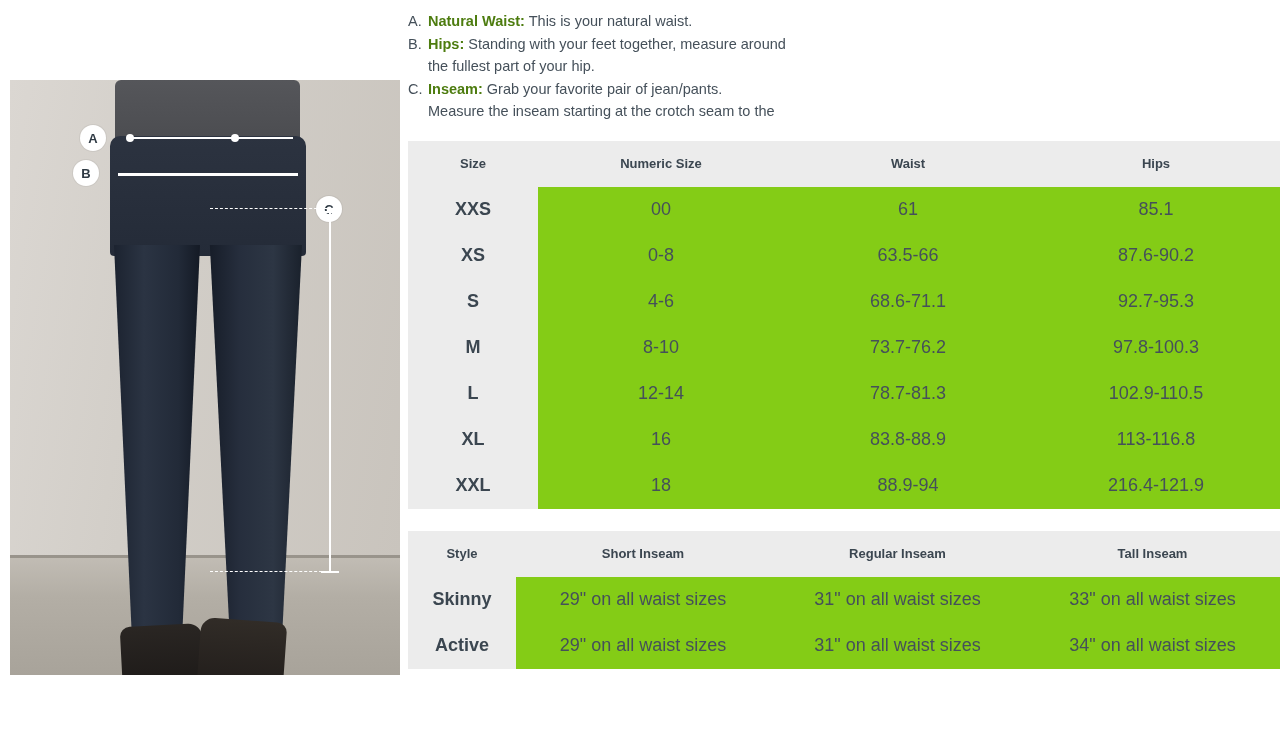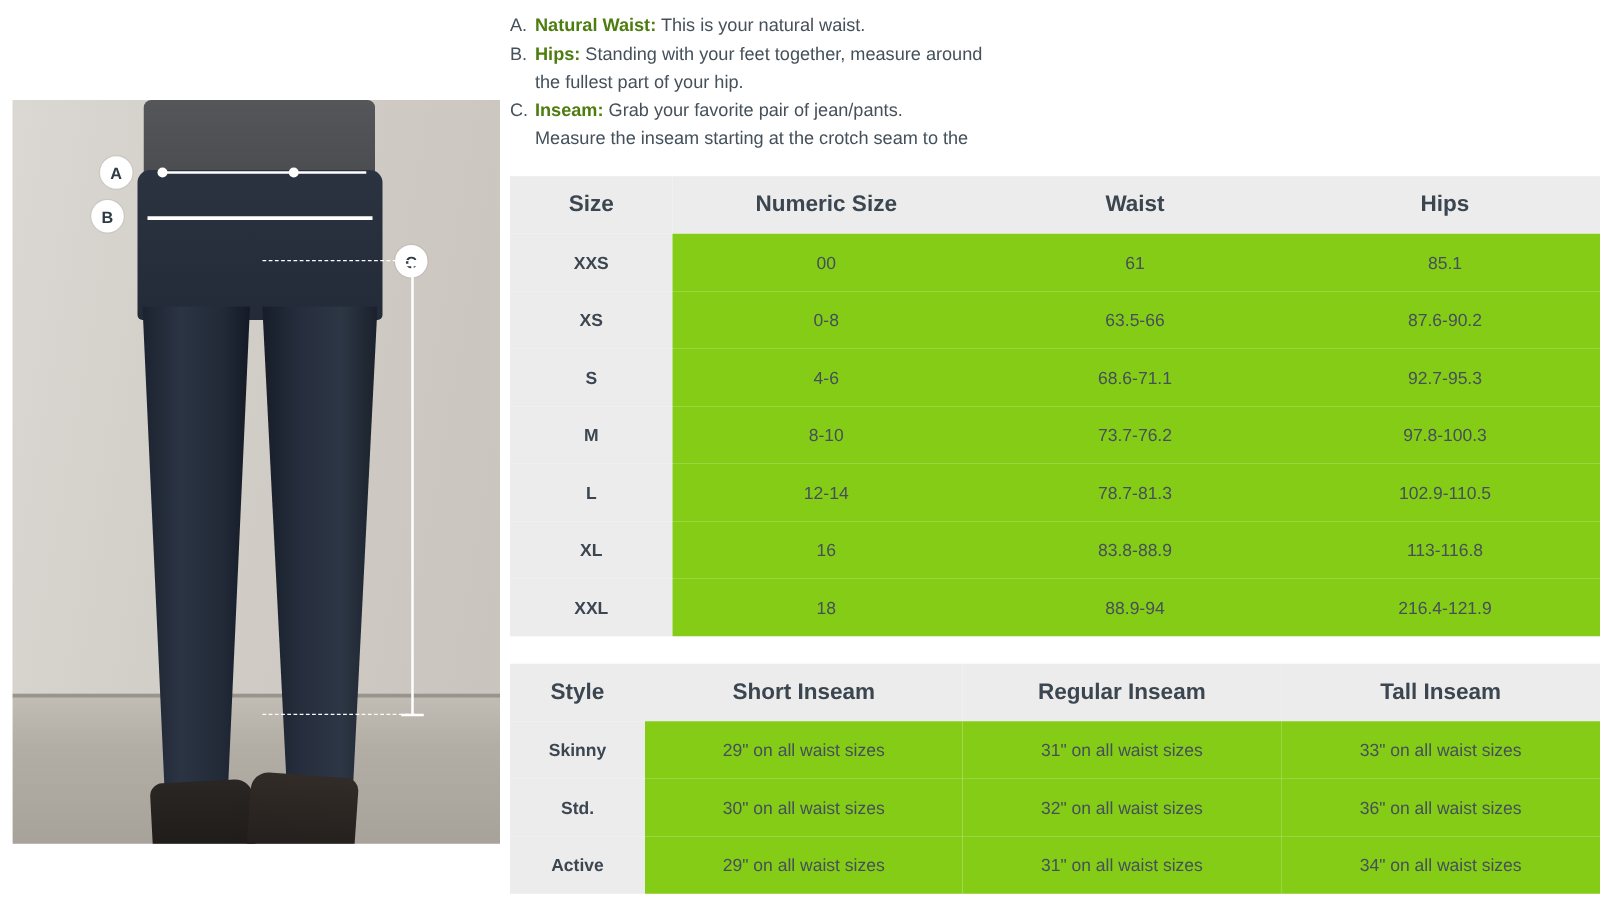--- a/index.html
+++ b/index.html
@@ -132,33 +132,33 @@
 
   
   table {
     border-collapse: collapse;
     width: 872px;
     table-layout: fixed;
   }
   .tbl-wrap { margin-top: 18px; }
   .tbl-wrap.second { margin-top: 22px; }
   th, td {
-    font-size: 14px;
+    font-size: 18px;
     color: #45505a;
     text-align: center;
     padding: 0;
     height: 46px;
     vertical-align: middle;
     font-weight: normal;
   }
   thead th {
     background: #ececec;
     font-weight: bold;
     color: #3b4650;
-    font-size: 18px;
+    font-size: 13px;
     height: 46px;
   }
   tbody td:first-child {
     background: #ececec;
     font-weight: bold;
     color: #3b4650;
   }
   tbody tr td { background: #84cc16; }
   tbody tr td:first-child { background: #ececec; }
 
@@ -310,26 +310,20 @@
         </tr>
       </thead>
       <tbody>
         <tr>
           <td>Skinny</td>
           <td>29" on all waist sizes</td>
           <td>31" on all waist sizes</td>
           <td>33" on all waist sizes</td>
         </tr>
         <tr>
-          <td>Std.</td>
-          <td>30" on all waist sizes</td>
-          <td>32" on all waist sizes</td>
-          <td>36" on all waist sizes</td>
-        </tr>
-        <tr>
           <td>Active</td>
           <td>29" on all waist sizes</td>
           <td>31" on all waist sizes</td>
           <td>34" on all waist sizes</td>
         </tr>
       </tbody>
     </table>
   </div>
 
 </div>

